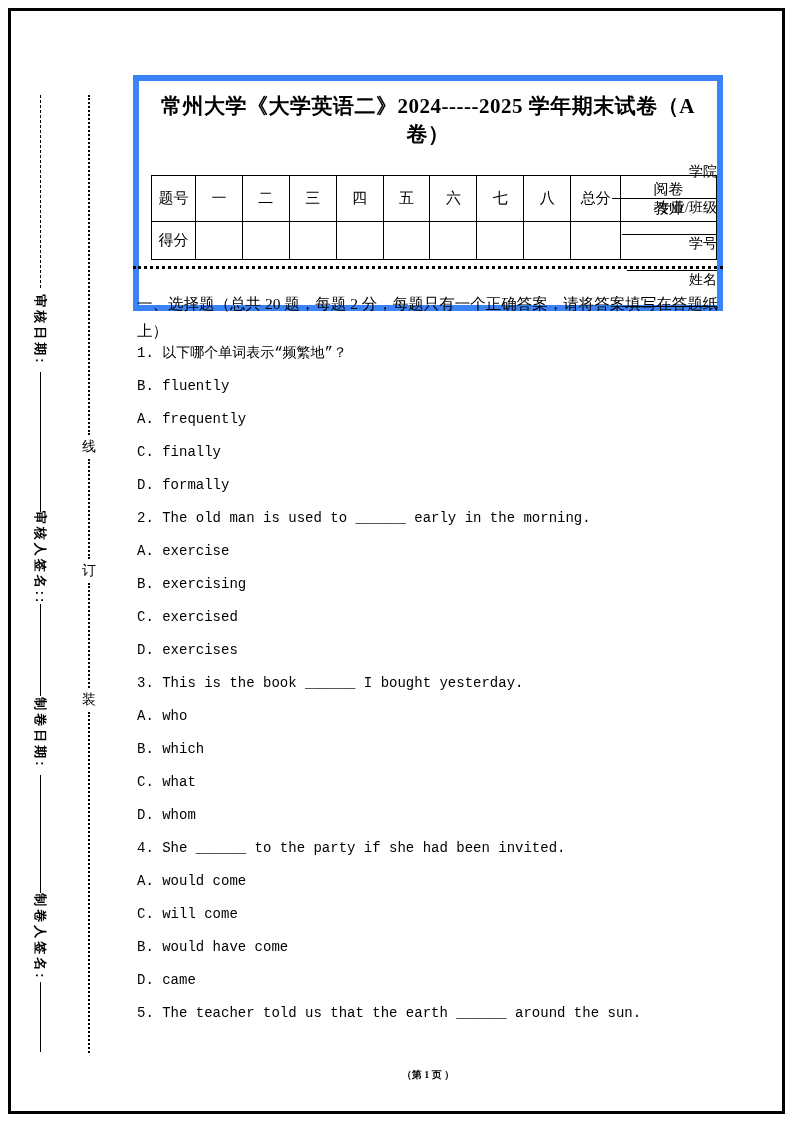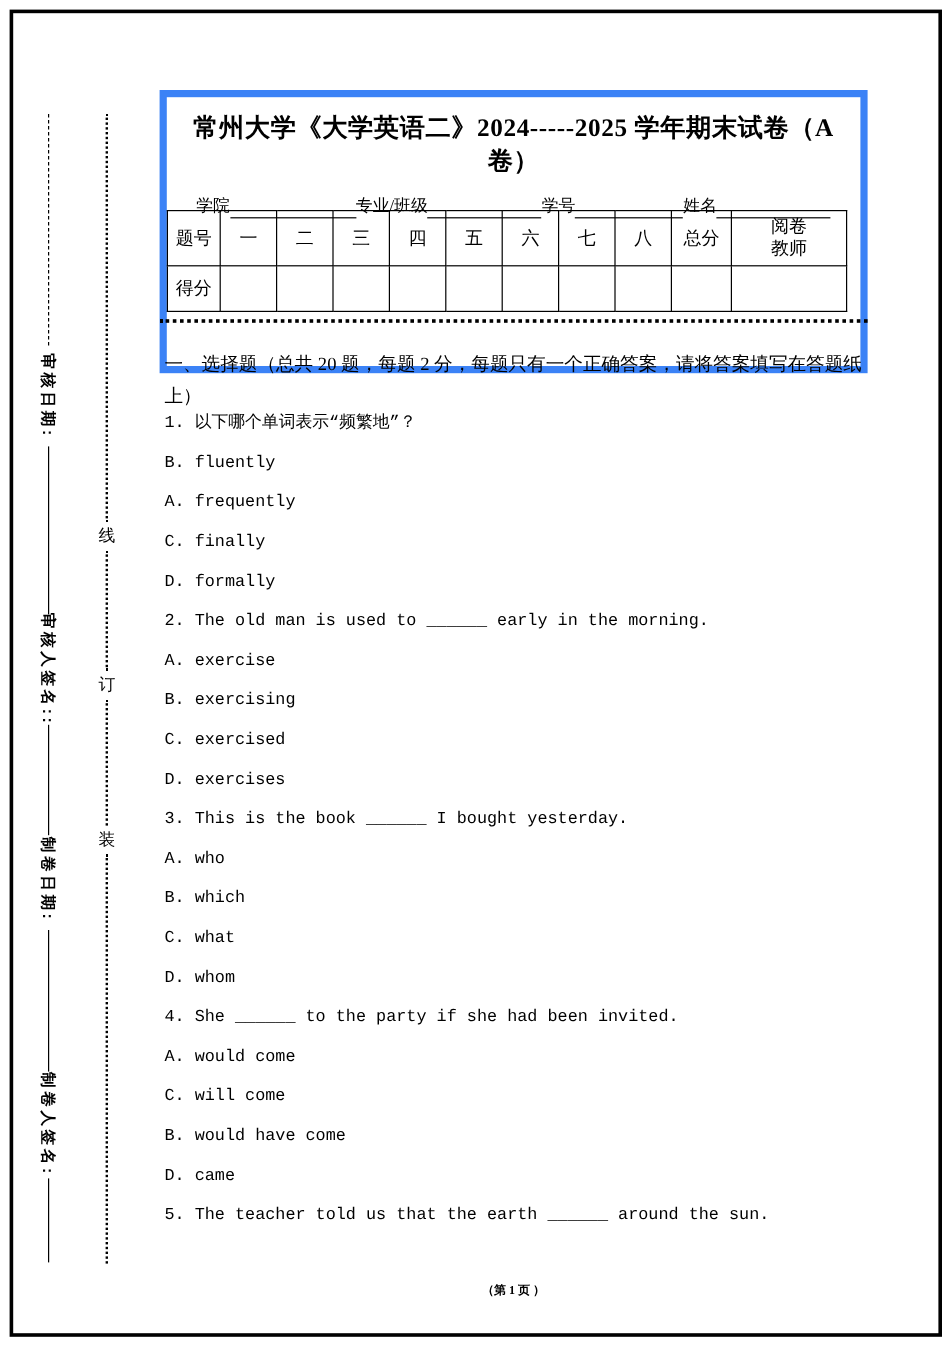--- a/index.html
+++ b/index.html
@@ -20,26 +20,26 @@
   .vline.dashed { border-left:1.5px dashed #000; }
   .binding-line { position:absolute; left:81px; top:95px; width:16px; height:958px;
     display:flex; flex-direction:column; align-items:center; }
   .binding-seg { width:0; border-left:2px dotted #000; }
   .seg1{height:340px;} .seg2{height:100px;} .seg3{height:105px;} .seg4{flex:1;}
   .binding-char { font-size:14px; padding:3px 0; font-family:"Liberation Sans", sans-serif; }
 
   
   .header-box { position:absolute; left:133px; top:75px; width:590px; height:236px; border:6px solid #3b82f6; }
   .exam-title { text-align:center; font-size:21px; font-weight:bold; margin-top:11px; letter-spacing:0.5px; }
-  .form-line { display:flex; justify-content:center; align-items:flex-end; margin-top:15px; font-size:14px; }
+  .form-line { display:flex; justify-content:center; align-items:flex-end; margin-top:15px; font-size:14px;flex-direction:column; }
   .form-line .lbl { padding-bottom:1px; }
   .blank { display:inline-block; border-bottom:1px solid #000; height:17px; }
   .bw1{width:105px;} .bw2{width:95px;} .bw3{width:90px;} .bw4{width:95px;}
 
-  .score-table { position:absolute; left:0; top:94px; border-collapse:collapse; table-layout:fixed;border-radius:12px; }
+  .score-table { position:absolute; left:12px; top:94px; border-collapse:collapse; table-layout:fixed;border-radius:12px; }
   .score-table td { border:1.5px solid #000; text-align:center; font-size:15px; vertical-align:middle; }
   .score-table tr.r1 td { height:46px; }
   .score-table tr.r2 td { height:38px; }
   .grader-wrap { display:inline-block; width:34px; line-height:19px; }
 
   .dotted-sep { position:absolute; left:133px; top:266px; width:590px; border-top:3.5px dotted #000; }
 
   .section-heading { position:absolute; left:137px; top:290px; width:582px; font-size:15.5px; line-height:27px; }
 
   .questions { position:absolute; left:137px; top:337px; width:586px;

